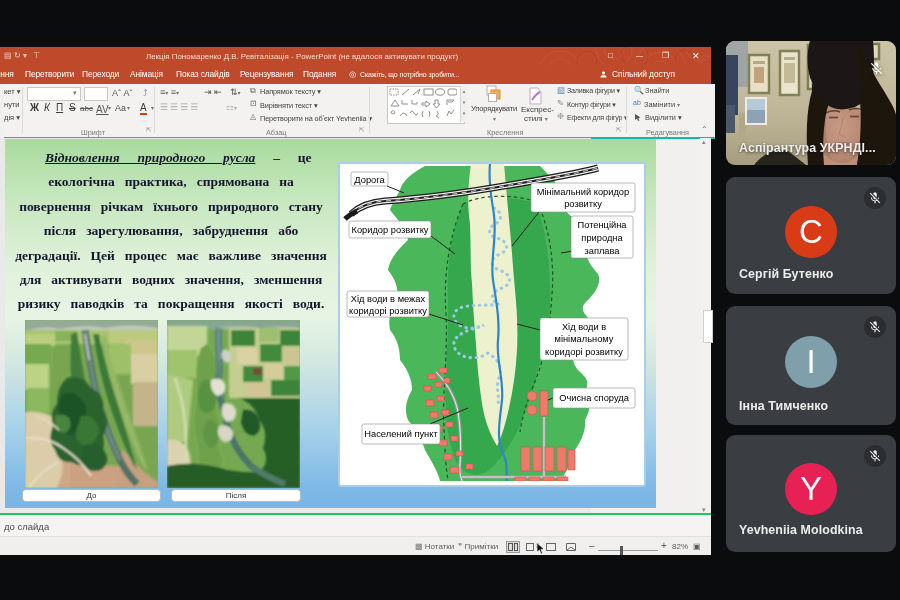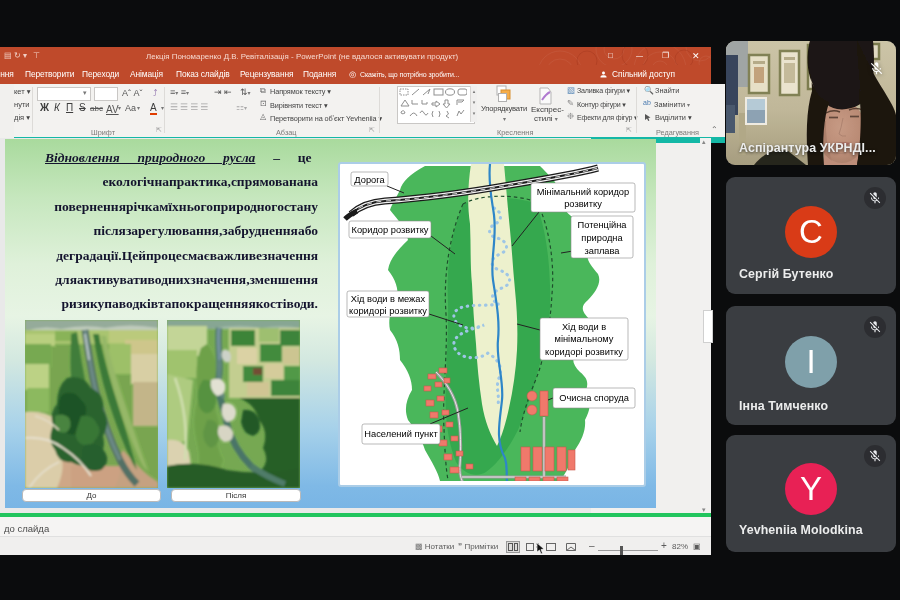--- a/index.html
+++ b/index.html
@@ -3,33 +3,33 @@
 <meta charset="utf-8">
 <style>
   html,body{margin:0;padding:0;}
   body{width:900px;height:600px;background:#0b0c0d;position:relative;overflow:hidden;
        font-family:"Liberation Sans",sans-serif;}
   .abs{position:absolute;}
   #ppt{position:absolute;left:0;top:47px;width:711px;height:507px;background:#f1f0ee;}
   #titlebar{position:absolute;left:0;top:0;width:711px;height:18px;background:#bf4a2b;overflow:hidden;}
   #tabrow{position:absolute;left:0;top:18px;width:711px;height:19px;background:#bf4a2b;overflow:hidden;}
   .tab{position:absolute;top:4px;color:#fff;font-size:8.4px;white-space:nowrap;letter-spacing:-0.1px;}
-  #ribbon{position:absolute;left:14px;top:37px;width:711px;height:53px;background:#f3f2f0;border-bottom:6px solid #14b8a6;overflow:hidden;}
+  #ribbon{position:absolute;left:4px;top:37px;width:711px;height:53px;background:#f3f2f0;border-bottom:2px solid #14b8a6;overflow:hidden;}
   .gsep{position:absolute;top:3px;height:46px;width:1px;background:#dddbd8;}
   .glabel{position:absolute;top:44px;font-size:7.3px;color:#7b7a78;}
   #canvas{position:absolute;left:0;top:91px;width:591px;height:375px;background:#e9e9e9;}
   #slide{position:absolute;left:5px;top:1px;width:651px;height:369px;overflow:hidden;
     background:linear-gradient(180deg,#a9da9d 0%,#c6e7be 16%,#dff1da 34%,#e7f4e4 48%,#d3e8e0 60%,#a8d2ea 78%,#7fb9e6 94%,#79b5e5 100%);}
-  #notes{position:absolute;left:0;top:466px;width:711px;height:23px;background:#f5f4f3;border-top:4px solid #22c55e;}
+  #notes{position:absolute;left:0;top:466px;width:711px;height:23px;background:#f5f4f3;border-top:2px solid #22c55e;}
   #status{position:absolute;left:0;top:489px;width:711px;height:18px;background:#f0efee;border-top:1px solid #e0e0e0;}
   .st{position:absolute;color:#5b5b5b;font-size:8px;top:5px;white-space:nowrap;}
   
   #tx{position:absolute;left:19px;top:11px;width:294px;color:#14142e;
       font-family:"Liberation Serif",serif;font-weight:bold;font-size:13.5px;}
-  .tl{display:flex;justify-content:flex-end;height:24.4px;align-items:baseline;white-space:nowrap;}
+  .tl{display:flex;justify-content:center;height:24.4px;align-items:baseline;white-space:nowrap;gap:10px;}
   .u{font-style:italic;text-decoration:underline;}
   
   .tile{position:absolute;left:726px;width:170px;border-radius:9px;background:#3a3d41;overflow:hidden;}
   .pname{position:absolute;left:13px;color:#eceded;font-size:12.4px;letter-spacing:0.1px;font-weight:bold;}
   .avat{position:absolute;left:59px;border-radius:50%;width:52px;height:52px;
         color:#fff;font-size:33px;text-align:center;line-height:52px;}
   .micw{position:absolute;right:10px;top:10px;width:22px;height:22px;border-radius:50%;background:rgba(32,33,36,.55);}
   .micw svg{position:absolute;left:4px;top:4px;}
   .lbl{fill:#fff;stroke:#8c8c8c;stroke-width:0.6;}
   .lt{font-family:"Liberation Sans",sans-serif;font-size:9.3px;fill:#000;text-anchor:middle;}

